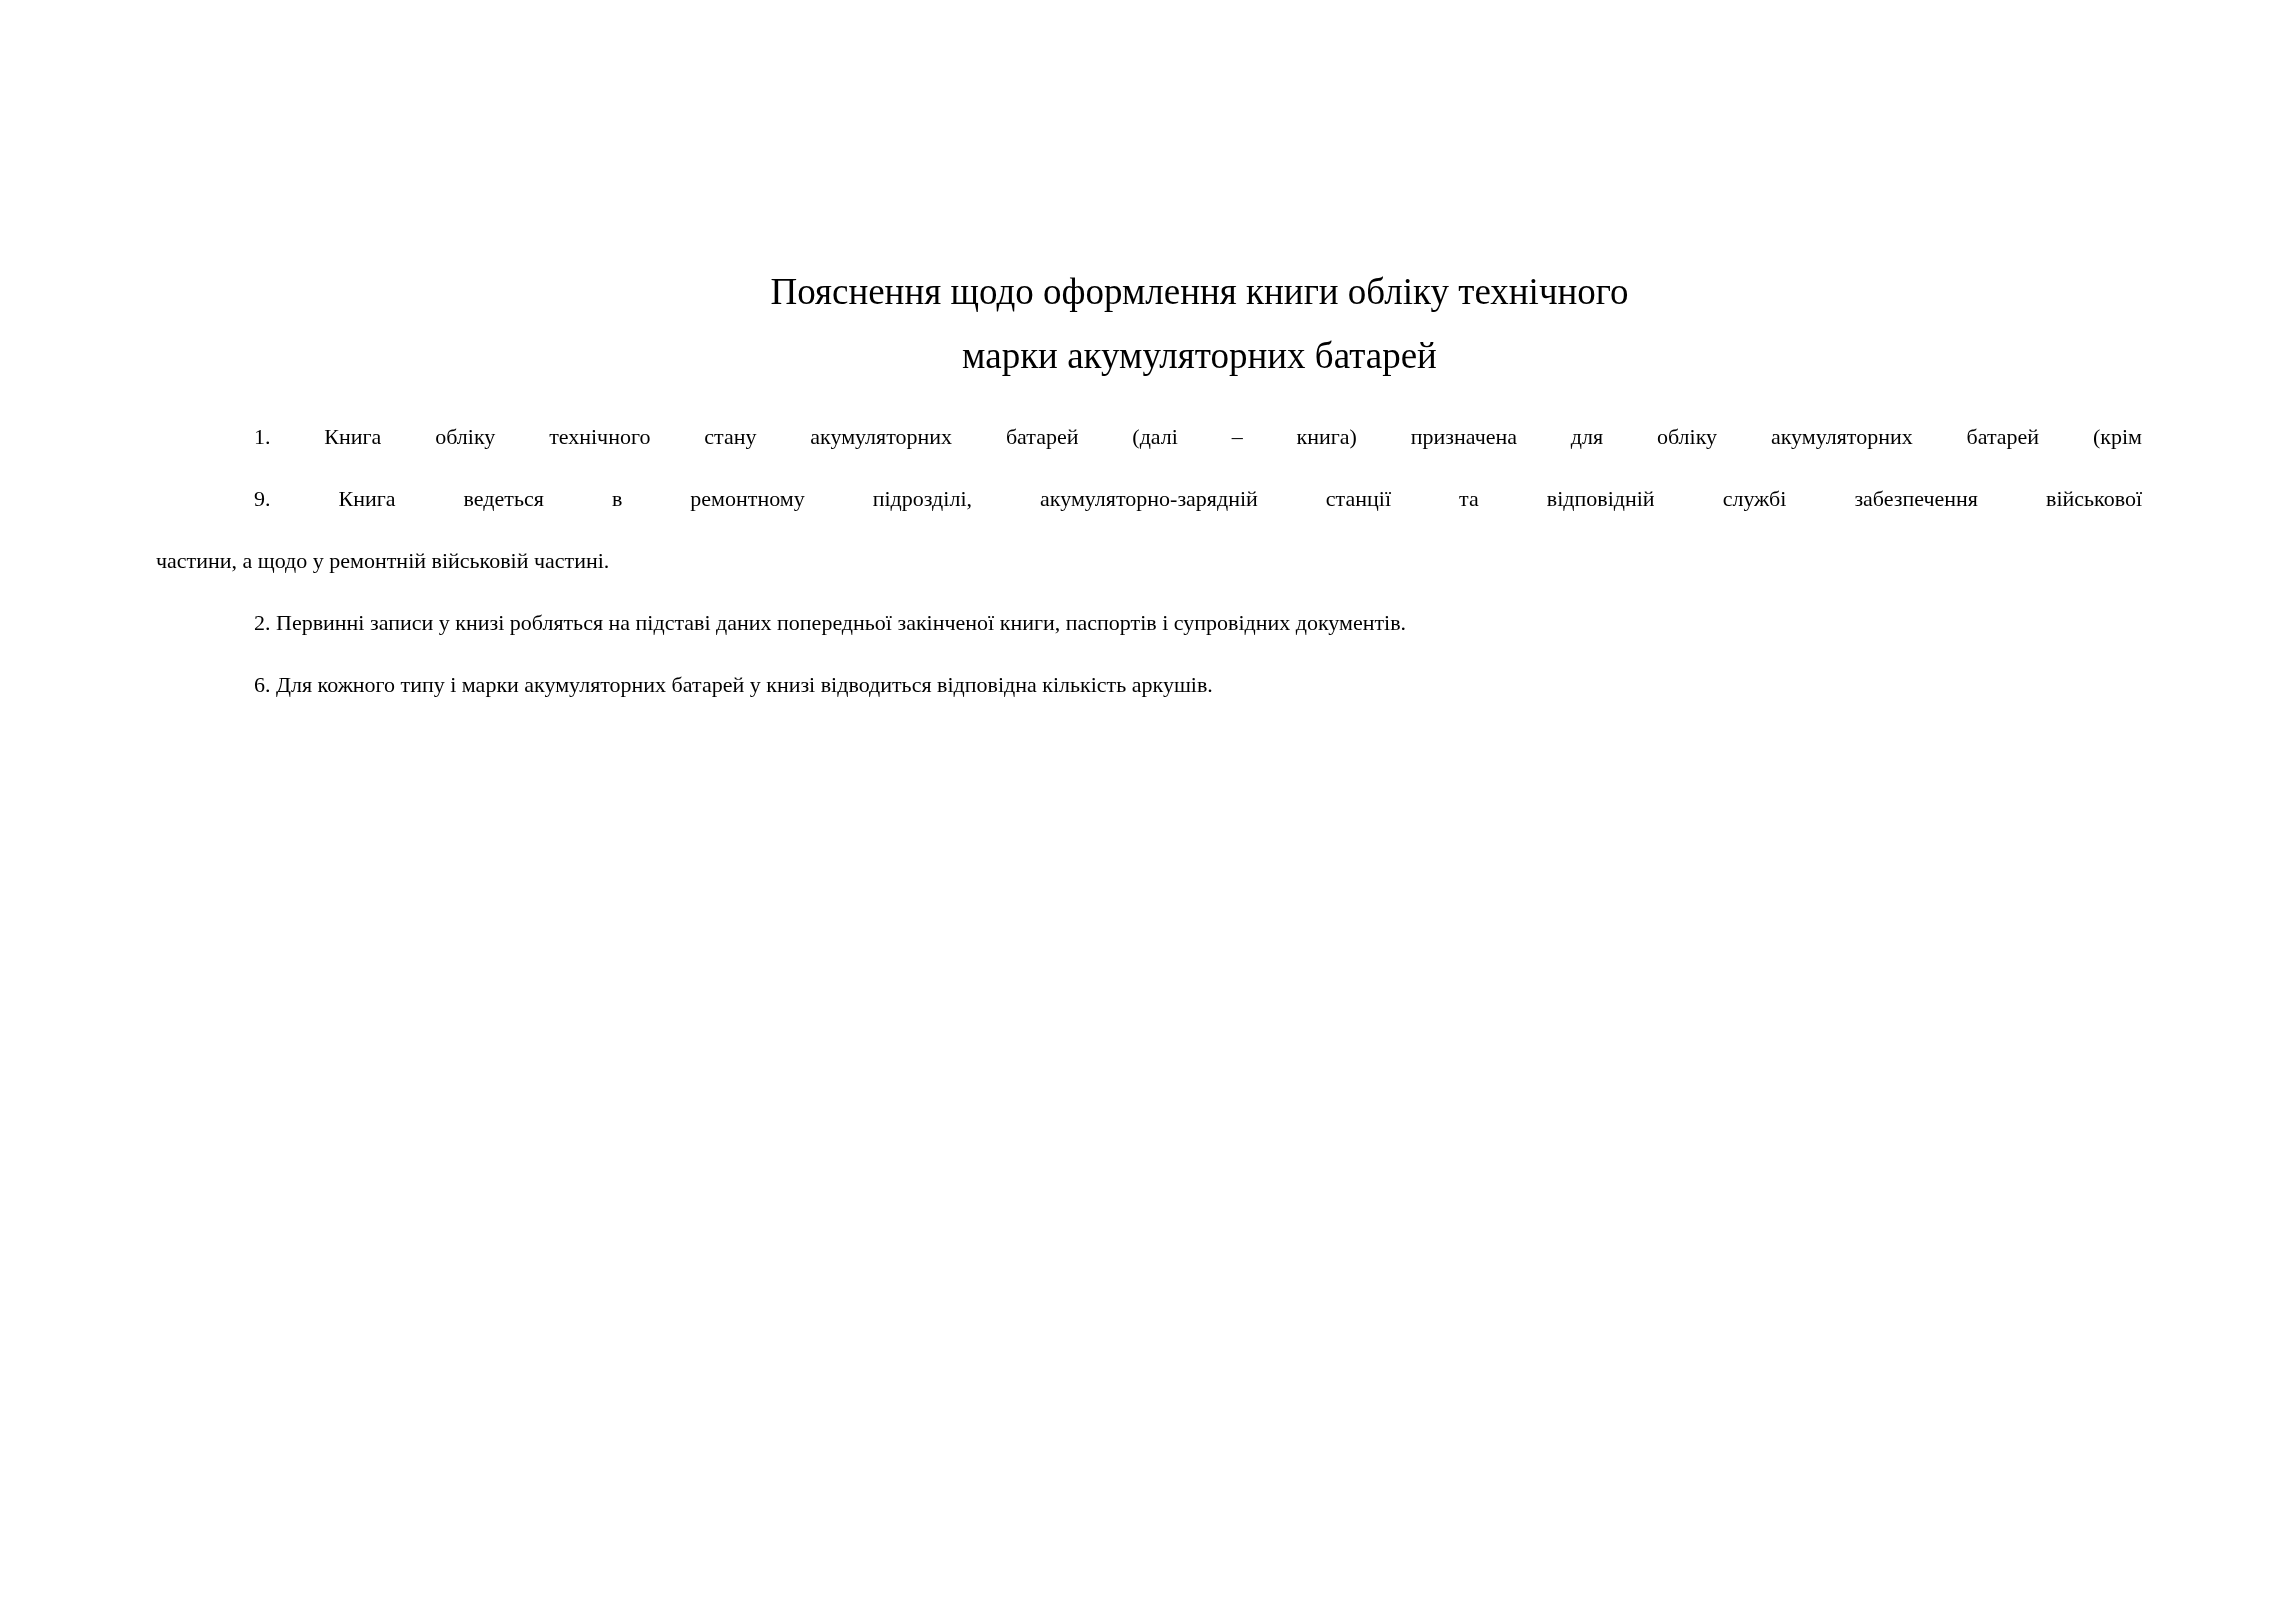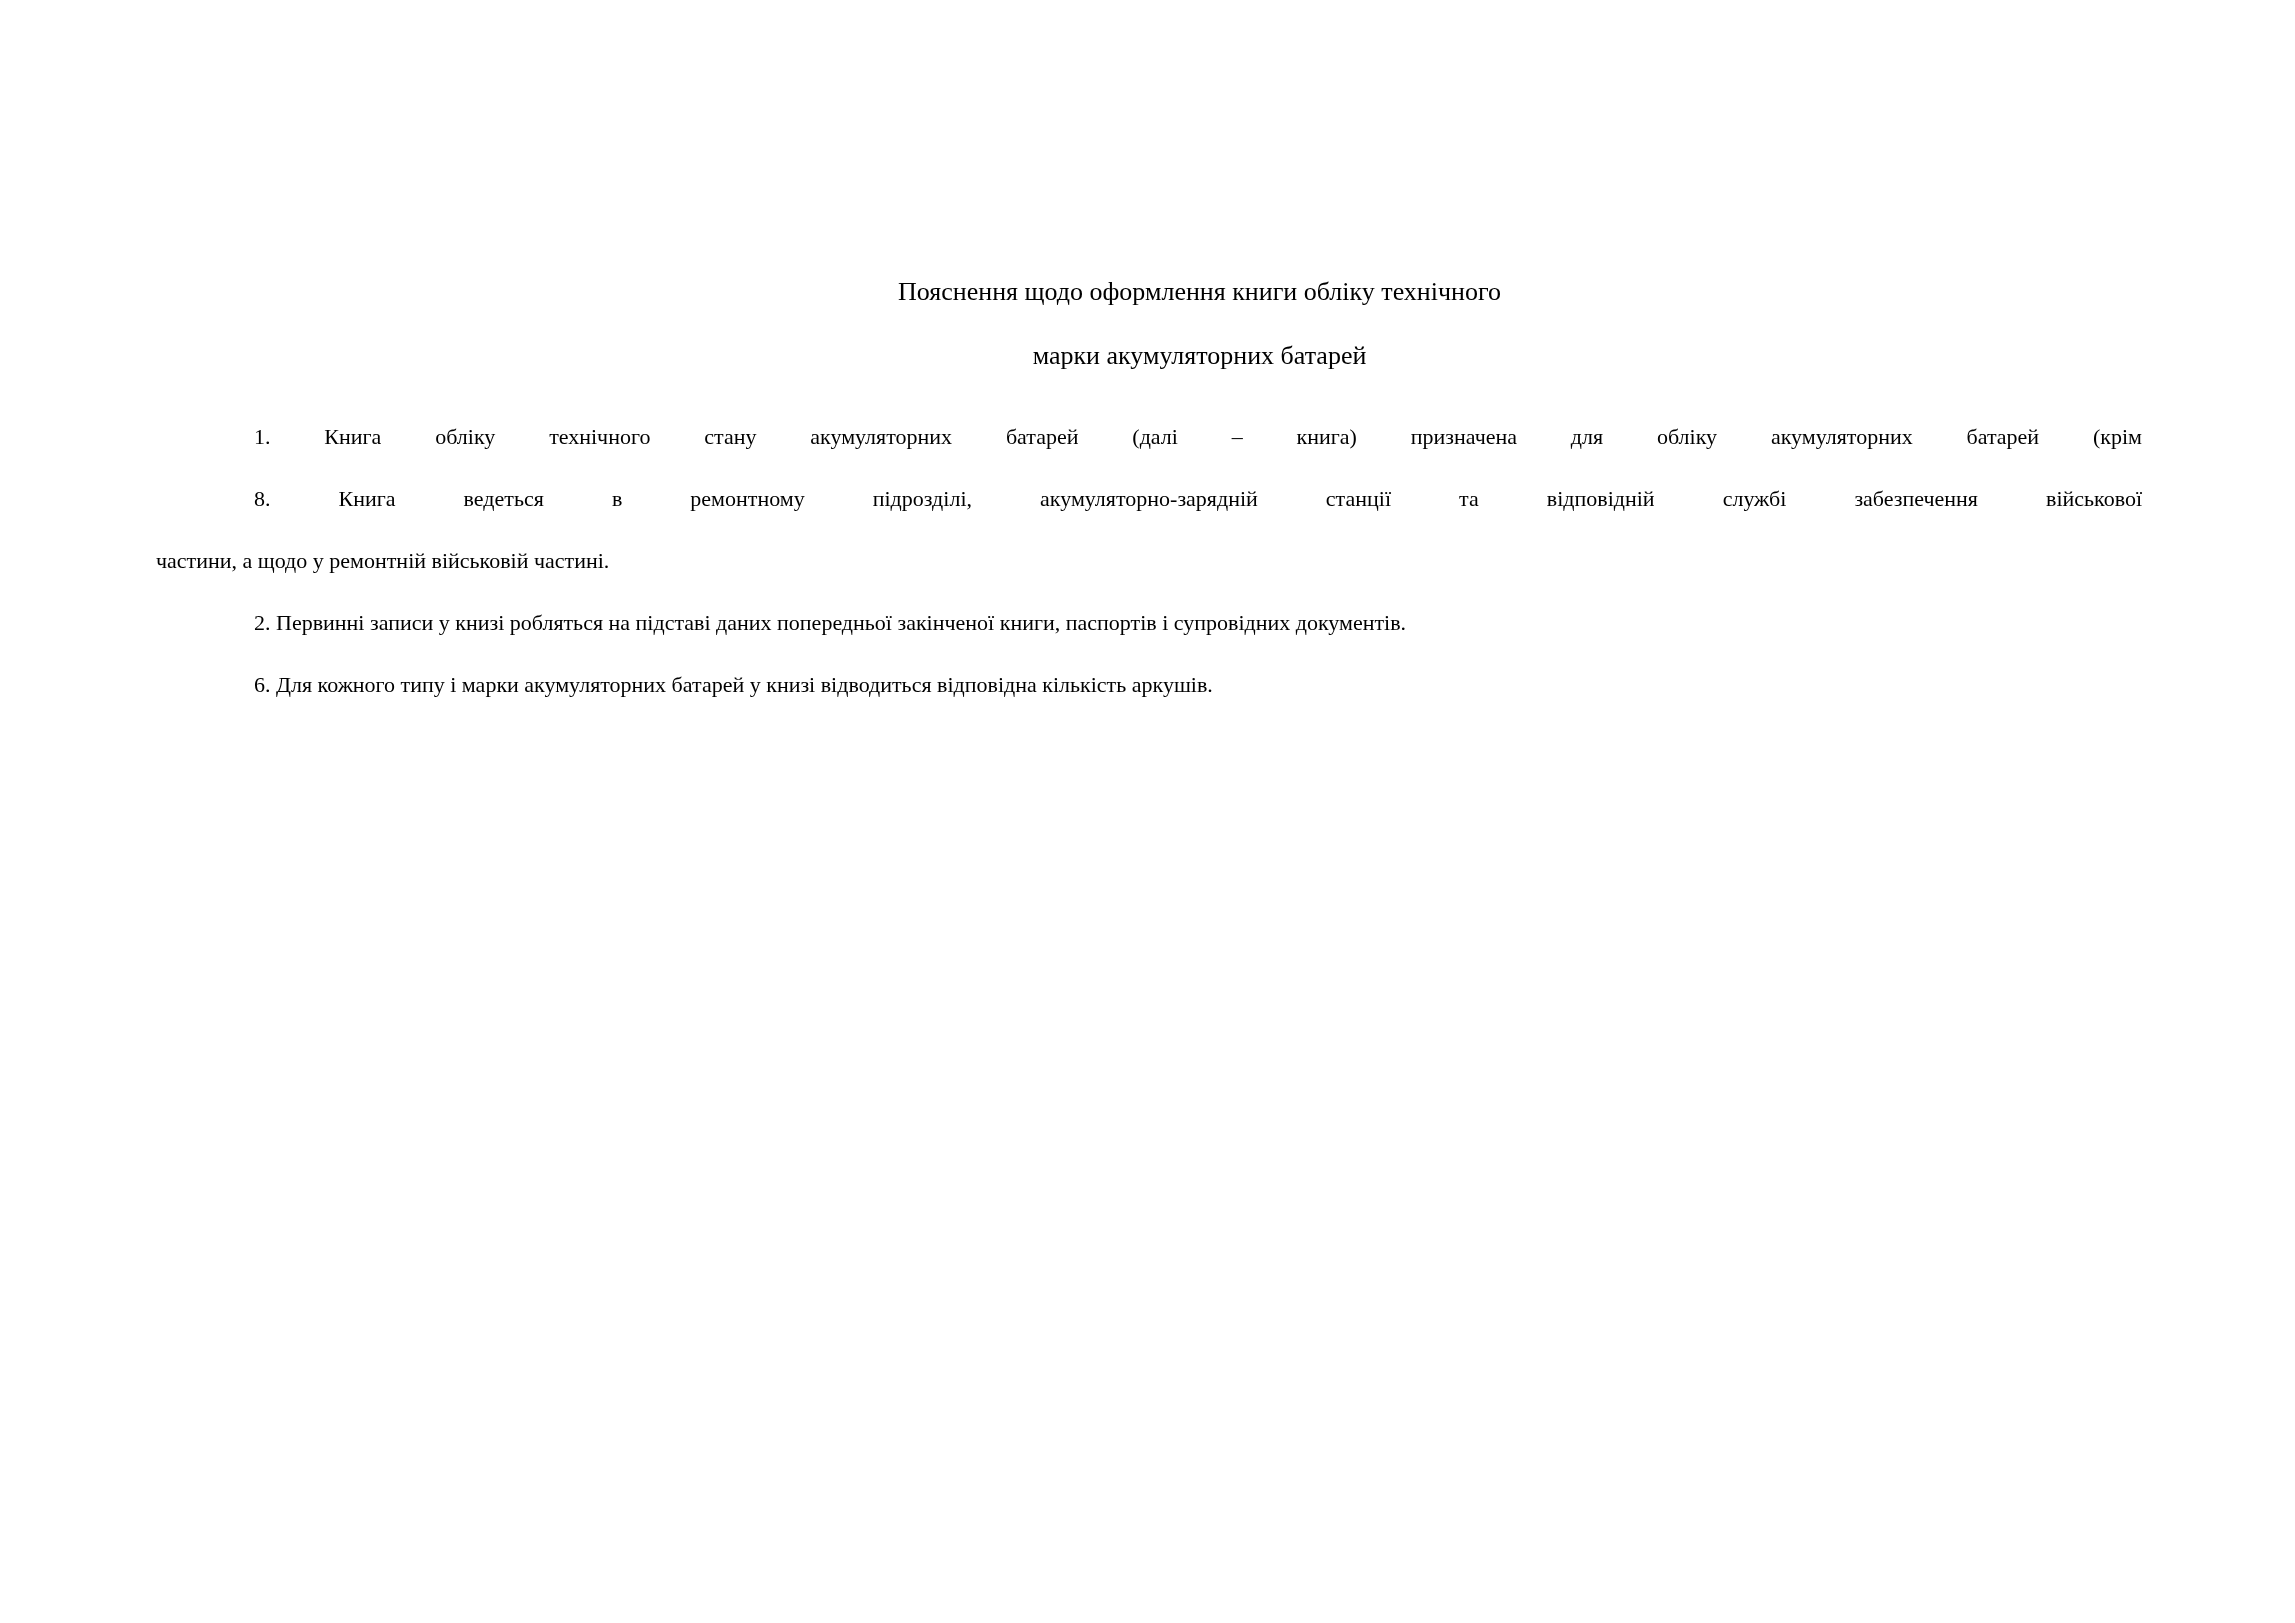--- a/index.html
+++ b/index.html
@@ -21,21 +21,21 @@
     top: 260px;
     width: 1986px;
   }
   .title-block {
     width: 100%;
     padding-left: 101px;
     box-sizing: border-box;
     text-align: center;
   }
   .title-line {
-    font-size: 26px;
+    font-size: 37px;
     line-height: 64px;
     height: 64px;
     white-space: nowrap;
   }
   .doc-body {
     margin-top: 18.4px;
     width: 100%;
   }
   .line {
     font-size: 22px;
@@ -56,20 +56,20 @@
 <body>
 
 <div class="page">
   <div class="column">
     <div class="title-block">
       <div class="title-line">Пояснення щодо оформлення книги обліку технічного</div>
       <div class="title-line">марки акумуляторних батарей</div>
     </div>
     <div class="doc-body" id="doc-body">
         <div class="line indent justify">1. Книга обліку технічного стану акумуляторних батарей (далі – книга) призначена для обліку акумуляторних батарей (крім</div>
-        <div class="line indent justify">8. Книга ведеться в ремонтному підрозділі, акумуляторно-зарядній станції та відповідній службі забезпечення військової</div>
+        <div class="line indent justify">9. Книга ведеться в ремонтному підрозділі, акумуляторно-зарядній станції та відповідній службі забезпечення військової</div>
         <div class="line">частини, а щодо у ремонтній військовій частині.</div>
         <div class="line indent">2. Первинні записи у книзі робляться на підставі даних попередньої закінченої книги, паспортів і супровідних документів.</div>
         <div class="line indent">6. Для кожного типу і марки акумуляторних батарей у книзі відводиться відповідна кількість аркушів.</div>
       </div>
   </div>
 </div>
 
 
 </body></html>

